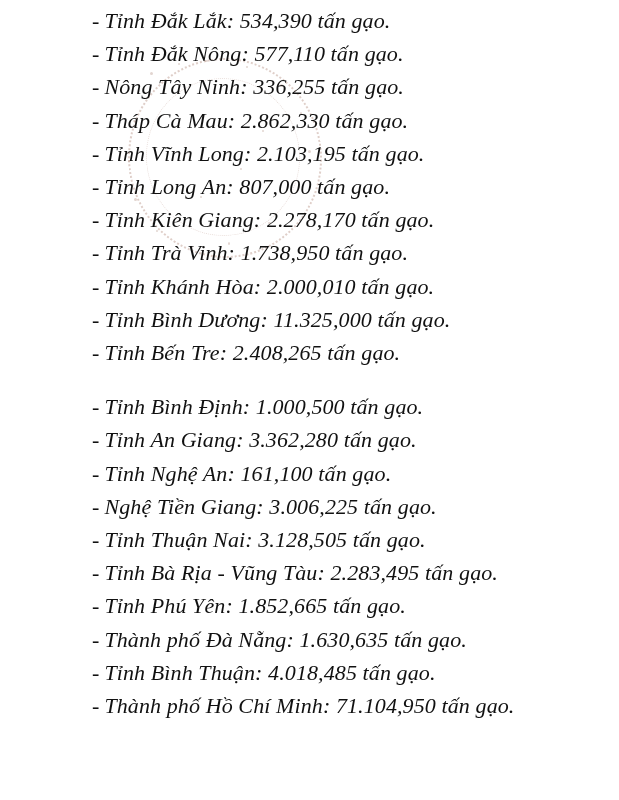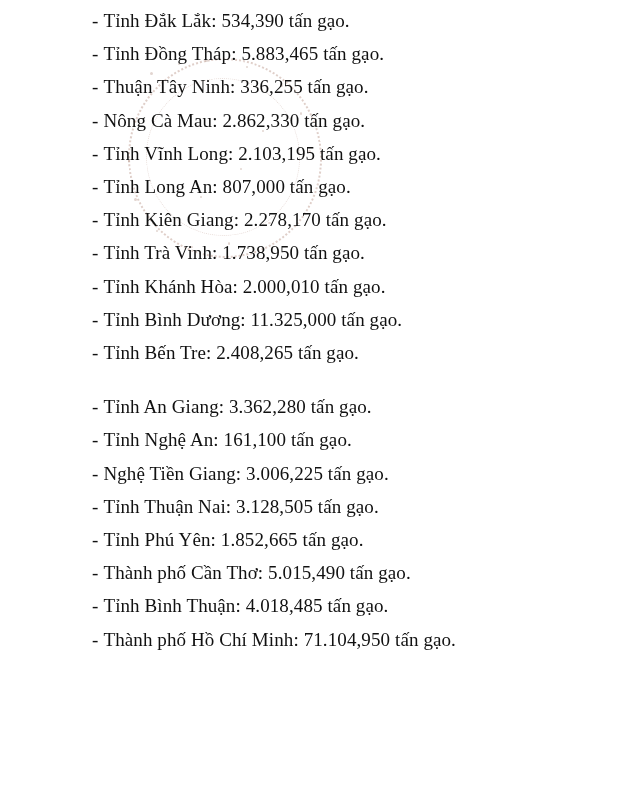--- a/index.html
+++ b/index.html
@@ -57,24 +57,25 @@
   }
   .block {
     margin: 0;
     padding: 0;
     list-style: none;
   }
   .block-gap {
     height: 21px;
   }
   .entry {
-    font-size: 19px;
+    font-size: 22px;
     line-height: 33.2px;
     white-space: nowrap;
     letter-spacing: 0.1px;
+    font-style: italic;
   }
   .entry .dash {
     margin-right: 5px;
   }
   .entry .place {
     
   }
   .entry .amount {
     
   }
@@ -104,35 +105,37 @@
   <div class="stamp-speck" style="left:128px;top:160px;width:2px;height:2px;"></div>
   <div class="stamp-speck" style="left:133px;top:120px;width:3px;height:2px;"></div>
   <div class="stamp-speck" style="left:262px;top:130px;width:2px;height:2px;"></div>
   <div class="stamp-speck" style="left:240px;top:168px;width:2px;height:2px;"></div>
   <div class="stamp-speck" style="left:200px;top:196px;width:2px;height:2px;"></div>
 </div>
 
 <div class="doc">
   <ul class="block" id="block-1">
       <li class="entry first-line"><span class="dash">-</span><span class="place">Tỉnh Đắk Lắk:</span> <span class="amount">534,390 tấn gạo.</span></li>
-      <li class="entry"><span class="dash">-</span><span class="place">Tỉnh Đồng Tháp:</span> <span class="amount">5.883,465 tấn gạo.</span></li>
-      <li class="entry"><span class="dash">-</span><span class="place">Thuận Tây Ninh:</span> <span class="amount">336,255 tấn gạo.</span></li>
-      <li class="entry"><span class="dash">-</span><span class="place">Nông Cà Mau:</span> <span class="amount">2.862,330 tấn gạo.</span></li>
+      <li class="entry"><span class="dash">-</span><span class="place">Tỉnh Đắk Nông:</span> <span class="amount">577,110 tấn gạo.</span></li>
+      <li class="entry"><span class="dash">-</span><span class="place">Nông Tây Ninh:</span> <span class="amount">336,255 tấn gạo.</span></li>
+      <li class="entry"><span class="dash">-</span><span class="place">Tháp Cà Mau:</span> <span class="amount">2.862,330 tấn gạo.</span></li>
       <li class="entry"><span class="dash">-</span><span class="place">Tỉnh Vĩnh Long:</span> <span class="amount">2.103,195 tấn gạo.</span></li>
       <li class="entry"><span class="dash">-</span><span class="place">Tỉnh Long An:</span> <span class="amount">807,000 tấn gạo.</span></li>
       <li class="entry"><span class="dash">-</span><span class="place">Tỉnh Kiên Giang:</span> <span class="amount">2.278,170 tấn gạo.</span></li>
       <li class="entry"><span class="dash">-</span><span class="place">Tỉnh Trà Vinh:</span> <span class="amount">1.738,950 tấn gạo.</span></li>
       <li class="entry"><span class="dash">-</span><span class="place">Tỉnh Khánh Hòa:</span> <span class="amount">2.000,010 tấn gạo.</span></li>
       <li class="entry"><span class="dash">-</span><span class="place">Tỉnh Bình Dương:</span> <span class="amount">11.325,000 tấn gạo.</span></li>
       <li class="entry"><span class="dash">-</span><span class="place">Tỉnh Bến Tre:</span> <span class="amount">2.408,265 tấn gạo.</span></li>
     </ul>
   <div class="block-gap"></div>
   <ul class="block" id="block-2">
+      <li class="entry"><span class="dash">-</span><span class="place">Tỉnh Bình Định:</span> <span class="amount">1.000,500 tấn gạo.</span></li>
       <li class="entry"><span class="dash">-</span><span class="place">Tỉnh An Giang:</span> <span class="amount">3.362,280 tấn gạo.</span></li>
       <li class="entry"><span class="dash">-</span><span class="place">Tỉnh Nghệ An:</span> <span class="amount">161,100 tấn gạo.</span></li>
       <li class="entry"><span class="dash">-</span><span class="place">Nghệ Tiền Giang:</span> <span class="amount">3.006,225 tấn gạo.</span></li>
       <li class="entry"><span class="dash">-</span><span class="place">Tỉnh Thuận Nai:</span> <span class="amount">3.128,505 tấn gạo.</span></li>
+      <li class="entry"><span class="dash">-</span><span class="place">Tỉnh Bà Rịa - Vũng Tàu:</span> <span class="amount">2.283,495 tấn gạo.</span></li>
       <li class="entry"><span class="dash">-</span><span class="place">Tỉnh Phú Yên:</span> <span class="amount">1.852,665 tấn gạo.</span></li>
-      <li class="entry"><span class="dash">-</span><span class="place">Thành phố Cần Thơ:</span> <span class="amount">5.015,490 tấn gạo.</span></li>
+      <li class="entry"><span class="dash">-</span><span class="place">Thành phố Đà Nẵng:</span> <span class="amount">1.630,635 tấn gạo.</span></li>
       <li class="entry"><span class="dash">-</span><span class="place">Tỉnh Bình Thuận:</span> <span class="amount">4.018,485 tấn gạo.</span></li>
       <li class="entry"><span class="dash">-</span><span class="place">Thành phố Hồ Chí Minh:</span> <span class="amount">71.104,950 tấn gạo.</span></li>
     </ul>
 </div>
 
 </body></html>

